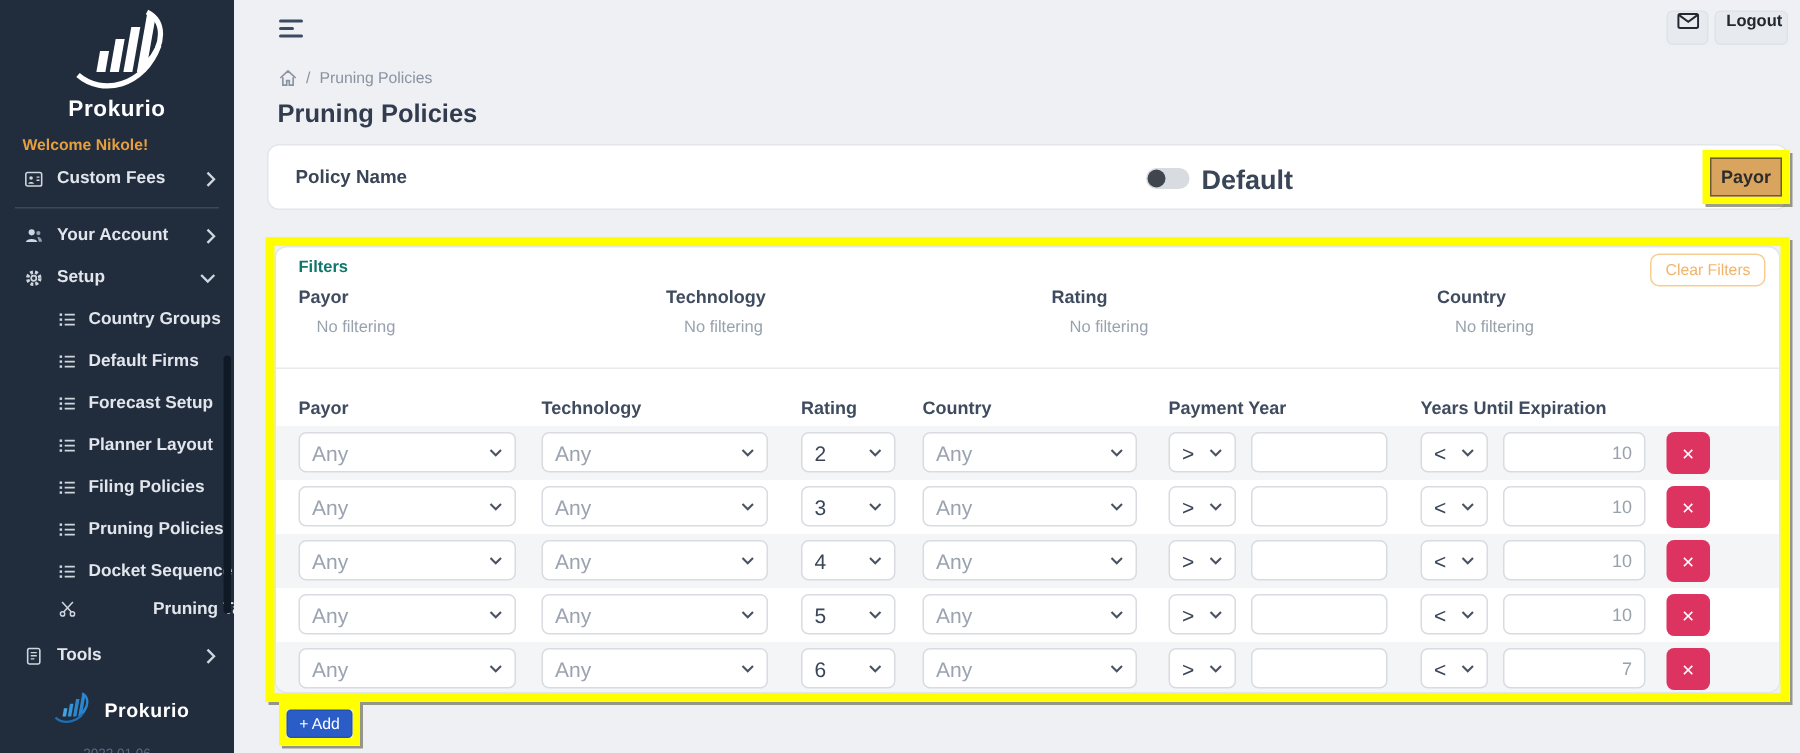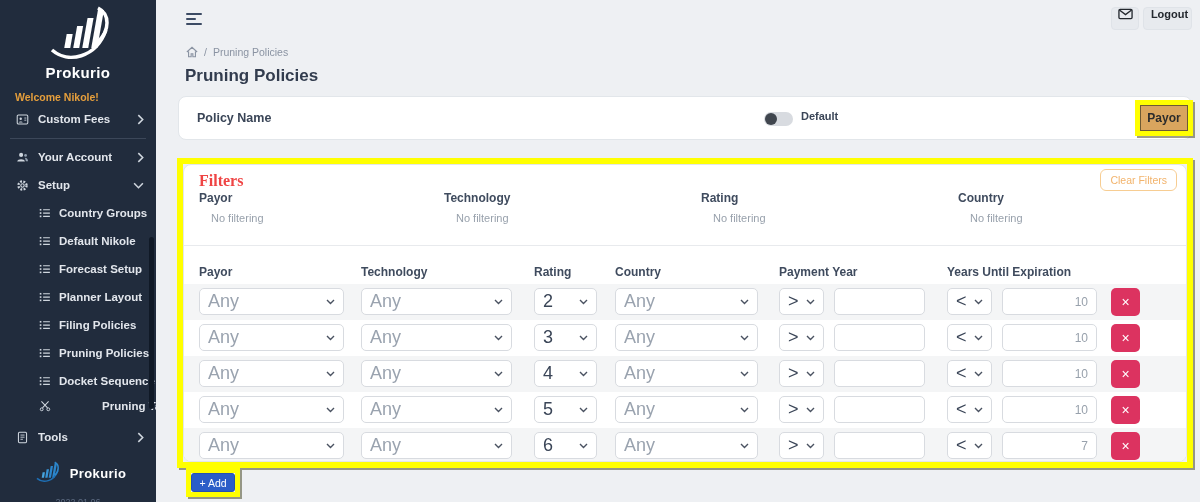--- a/index.html
+++ b/index.html
@@ -39,40 +39,40 @@
   .page-title { position:absolute; left:185px; top:66px; font-size:17px; font-weight:700; color:#323c4e; }
 
   
   .card { position:absolute; background:#fff; border:1px solid #e2e6ea; border-radius:8px; }
   #policy-card { left:178px; top:96px; width:1014px; height:44px; }
   .pc-label { position:absolute; left:18px; top:14px; font-size:12.5px; font-weight:700; color:#3a4557; }
   #policy-name-input { position:absolute; left:74px; top:8px; width:503px; height:28px; border:1px solid #d8dbe0; border-radius:6px; font-size:12px; padding:0 10px; color:#3a4557; background:#fff; font-family:inherit; }
   #policy-name-input::placeholder { color:#9aa3af; }
   .toggle { position:absolute; left:585px; top:15px; width:29px; height:14px; background:#d8dbe0; border-radius:7px; cursor:pointer; }
   .toggle .knob { position:absolute; left:1px; top:1px; width:12px; height:12px; border-radius:50%; background:#40464e; }
-  .default-label { position:absolute; left:622px; top:13px; font-size:11px; font-weight:700; color:#3a4557; }
+  .default-label { position:absolute; left:622px; top:13px; font-size:18px; font-weight:700; color:#3a4557; }
 
   .hl { position:absolute; border:6px solid #ffff00; box-shadow:2px 2px 0 rgba(40,40,0,.45); pointer-events:none; z-index:6; }
   #save-wrap { position:absolute; left:1135px; top:100px; width:58px; height:36px; border:5px solid #ffff00; box-shadow:2px 2px 0 rgba(40,40,0,.45); z-index:7; }
   #save-btn { width:100%; height:100%; background:#d9a55e; border:1px solid #6e5a34; color:#2c2c2c; font-size:12px; font-weight:600; cursor:pointer; font-family:inherit; }
 
   #filters-hl { left:177px; top:158px; width:1016px; height:310px; }
   #filters-card { left:183px; top:164px; width:1004px; height:298px; overflow:hidden; border-radius:8px; }
-  .f-title { position:absolute; left:15px; top:7px; font-size:16px; font-weight:600; color:#ef4444;font-family:Liberation Serif, serif; }
+  .f-title { position:absolute; left:15px; top:7px; font-size:11px; font-weight:600; color:#0f766e; }
   #clear-filters-btn { position:absolute; right:9px; top:4px; height:22px; padding:0 9px; background:#fff; border:1px solid #f7cd92; border-radius:6px; color:#f2b36b; font-size:10.5px; cursor:pointer; font-family:inherit; }
   .sum-col { position:absolute; top:26px; }
   .sum-label { font-size:12px; font-weight:600; color:#3f4b5e; }
   .sum-value { position:absolute; top:21px; left:12px; font-size:11px; color:#98a1ac; white-space:nowrap; }
   .f-divider { position:absolute; left:0; top:80px; width:1004px; height:1px; background:#e8eaed; }
   .th { position:absolute; top:100px; font-size:12px; font-weight:600; color:#3f4b5e; white-space:nowrap; }
 
   #rows { position:absolute; left:0; top:119px; width:1004px; }
   .frow { position:relative; width:1004px; height:36px; }
   .frow.stripe { background:#f4f5f6; }
-  .sel { position:absolute; top:4px; height:27px; background:#fff; border:1px solid #d8dbe0; border-radius:5px; display:flex; align-items:center; padding:0 8px; font-size:18px; cursor:pointer; }
+  .sel { position:absolute; top:4px; height:27px; background:#fff; border:1px solid #d8dbe0; border-radius:5px; display:flex; align-items:center; padding:0 8px; font-size:14px; cursor:pointer; }
   .sel span { flex:1; }
   .sel.gray span { color:#9aa3af; }
   .sel.dark span { color:#3a4557; }
   .tin { position:absolute; top:4px; height:27px; border:1px solid #d8dbe0; border-radius:5px; font-size:12px; padding:0 8px; color:#98a1ac; background:#fff; font-family:inherit;text-align:right; }
   .xbtn { position:absolute; top:4px; left:927px; width:29px; height:28px; background:#dc3360; border:none; border-radius:5px; color:#fff; font-size:14px; line-height:1; cursor:pointer; display:flex; align-items:center; justify-content:center; font-family:inherit; }
 
   #add-wrap { position:absolute; left:186px; top:468px; border:5px solid #ffff00; box-shadow:2px 2px 0 rgba(40,40,0,.45); z-index:7; }
   #add-btn { display:block; width:44px; height:19px; background:#2b5dc8; border:1px solid #2452b2; border-radius:3px; color:#fff; font-size:10.5px; cursor:pointer; font-family:inherit; }
 </style>
 </head>
@@ -155,21 +155,21 @@
         </div>
         <div class="nav-item nav-child" style="top: 230px;">
           <span class="ico">
             <svg width="12" height="12" viewBox="0 0 16 16">
               <rect x="1" y="2.6" width="2.2" height="2.2" fill="#cfd6de"></rect>
               <rect x="1" y="7" width="2.2" height="2.2" fill="#cfd6de"></rect>
               <rect x="1" y="11.4" width="2.2" height="2.2" fill="#cfd6de"></rect>
               <path d="M5.5 3.7h9M5.5 8.1h9M5.5 12.5h9" stroke="#cfd6de" stroke-width="1.5"></path>
             </svg>
           </span>
-          <span class="lbl">Default Nikole</span>
+          <span class="lbl">Default Firms</span>
         </div>
         <div class="nav-item nav-child" style="top: 258px;">
           <span class="ico">
             <svg width="12" height="12" viewBox="0 0 16 16">
               <rect x="1" y="2.6" width="2.2" height="2.2" fill="#cfd6de"></rect>
               <rect x="1" y="7" width="2.2" height="2.2" fill="#cfd6de"></rect>
               <rect x="1" y="11.4" width="2.2" height="2.2" fill="#cfd6de"></rect>
               <path d="M5.5 3.7h9M5.5 8.1h9M5.5 12.5h9" stroke="#cfd6de" stroke-width="1.5"></path>
             </svg>
           </span>

